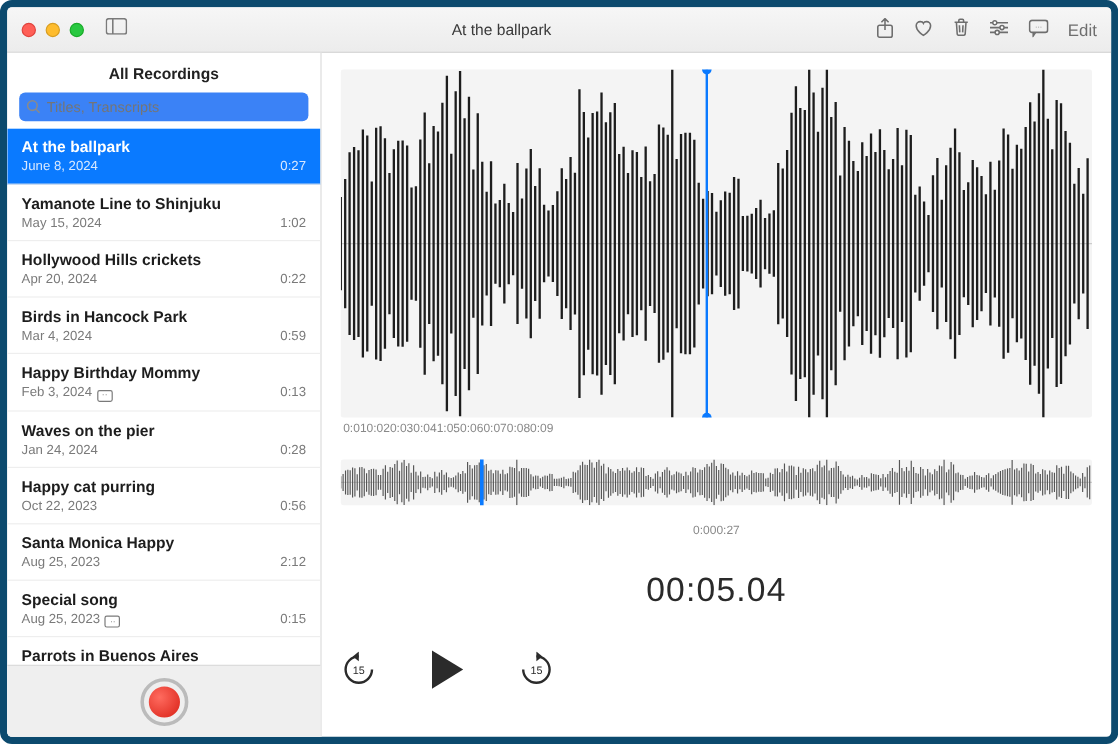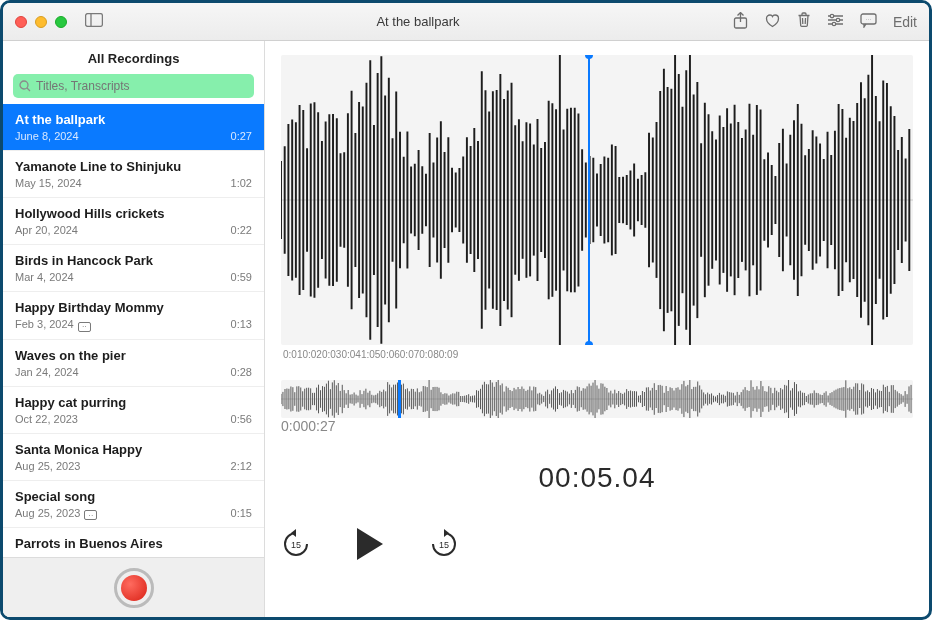--- a/index.html
+++ b/index.html
@@ -1,32 +1,32 @@
 <!DOCTYPE html>
 <html><head>
   <meta charset="utf-8">
   <style>
     * { margin: 0; padding: 0; box-sizing: border-box; font-family: -apple-system, BlinkMacSystemFont, "Helvetica Neue", sans-serif; }
     body { width: 932px; height: 620px; overflow: hidden; background: #fff; }
-    .window { width: 100%; height: 100%; display: flex; flex-direction: column; border: 3px solid #0c4a6e; border-radius: 10px; overflow: hidden; background: #fff; }
+    .window { width: 100%; height: 100%; display: flex; flex-direction: column; border: 6px solid #0c4a6e; border-radius: 10px; overflow: hidden; background: #fff; }
     .titlebar { height: 38px; background: linear-gradient(#f6f6f6,#ececec); border-bottom: 1px solid #d0d0d0; display: flex; align-items: center; padding: 0 12px; }
     .traffic { display: flex; gap: 8px; }
     .tl { width: 12px; height: 12px; border-radius: 50%; }
     .tl.red { background: #ff5f57; border:1px solid #e0443e;}
     .tl.yel { background: #febc2e; border:1px solid #d89e22;}
     .tl.grn { background: #28c840; border:1px solid #1aab29;}
     .sidebar-toggle { margin-left: 18px; color: #7a7a7a; }
     .title { flex: 1; text-align: center; font-size: 13px; color: #3a3a3a; font-weight: 500; }
     .toolbar-right { display: flex; gap: 16px; align-items: center; color: #6e6e6e; }
     .toolbar-right .btn { cursor: pointer; font-size:14px; }
     .edit-link { font-size: 13px; color:#6e6e6e; }
     .body { flex:1; display:flex; min-height:0; }
     .sidebar { width: 262px; border-right:1px solid #dcdcdc; display:flex; flex-direction:column; background:#fff; }
     .sidebar-header { text-align:center; font-weight:700; font-size:13px; padding:10px 0 8px; color:#222; }
-    .search { margin:0 10px 6px; height:24px; border-radius:5px; background:#86efac; display:flex; align-items:center; padding:0 6px; gap:5px; color:#8a8a8a; font-size:12px; }
+    .search { margin:0 10px 6px; height:24px; border-radius:5px; background:#3b82f6; display:flex; align-items:center; padding:0 6px; gap:5px; color:#8a8a8a; font-size:12px; }
     .search svg { flex-shrink:0; }
     .search input { flex:1; border:none; background:transparent; font-size:12px; color:#333; outline:none; }
     .list { flex:1; overflow:hidden; }
     .item { padding:8px 12px 8px 12px; border-bottom:1px solid #eee; position:relative; }
     .item .name { font-size:13px; font-weight:600; color:#1d1d1d; }
     .item .meta { display:flex; justify-content:space-between; align-items:center; margin-top:3px; font-size:11px; color:#7a7a7a; }
     .item.selected { background:#0a7aff; }
     .item.selected .name { color:#fff; }
     .item.selected .meta { color:#d8e8ff; }
     .badge { width:13px; height:10px; border:1px solid currentColor; border-radius:2px; display:inline-flex; align-items:center; justify-content:center; font-size:7px; margin-left:4px; position:relative; top:1px;}
@@ -37,21 +37,21 @@
     .wave-big { height:290px; position:relative; background:#f4f4f4; border-radius:2px; overflow:hidden; }
     .wave-svg { width:100%; height:100%; }
     .playhead { position:absolute; top:0; bottom:0; width:2px; background:#0a7aff; }
     .playhead::before, .playhead::after { content:''; position:absolute; left:50%; transform:translateX(-50%); width:8px; height:8px; background:#0a7aff; border-radius:50%; }
     .playhead::before { top:-4px; }
     .playhead::after { bottom:-4px; }
     .ticks { display:flex; font-size:10px; color:#888; margin-top:4px; padding:0 2px; }
     .overview { margin-top:20px; }
     .wave-small { height:38px; background:#f4f4f4; border-radius:2px; position:relative; overflow:hidden; }
     .ph-small { position:absolute; top:-3px; bottom:-3px; width:3px; background:#0a7aff; border-radius:2px; }
-    .range { display:flex; justify-content:flex-start; font-size:14px; color:#888; margin-top:0; }
+    .range { display:flex; justify-content:center; font-size:10px; color:#888; margin-top:16px; }
     .timecode { text-align:center; font-variant-numeric: tabular-nums; font-size:28px; color:#2a2a2a; margin-top:28px; letter-spacing:1px; }
     .controls { display:flex; justify-content:flex-start; align-items:center; gap:46px; margin-top:34px; color:#2b2b2b; }
     .skip { width:30px; height:30px; cursor:pointer; }
     .play { width:0; height:0; border-left:26px solid #2b2b2b; border-top:16px solid transparent; border-bottom:16px solid transparent; cursor:pointer; }
   </style>
 </head>
 <body>
 
 <div class="window">
   <div class="titlebar">

